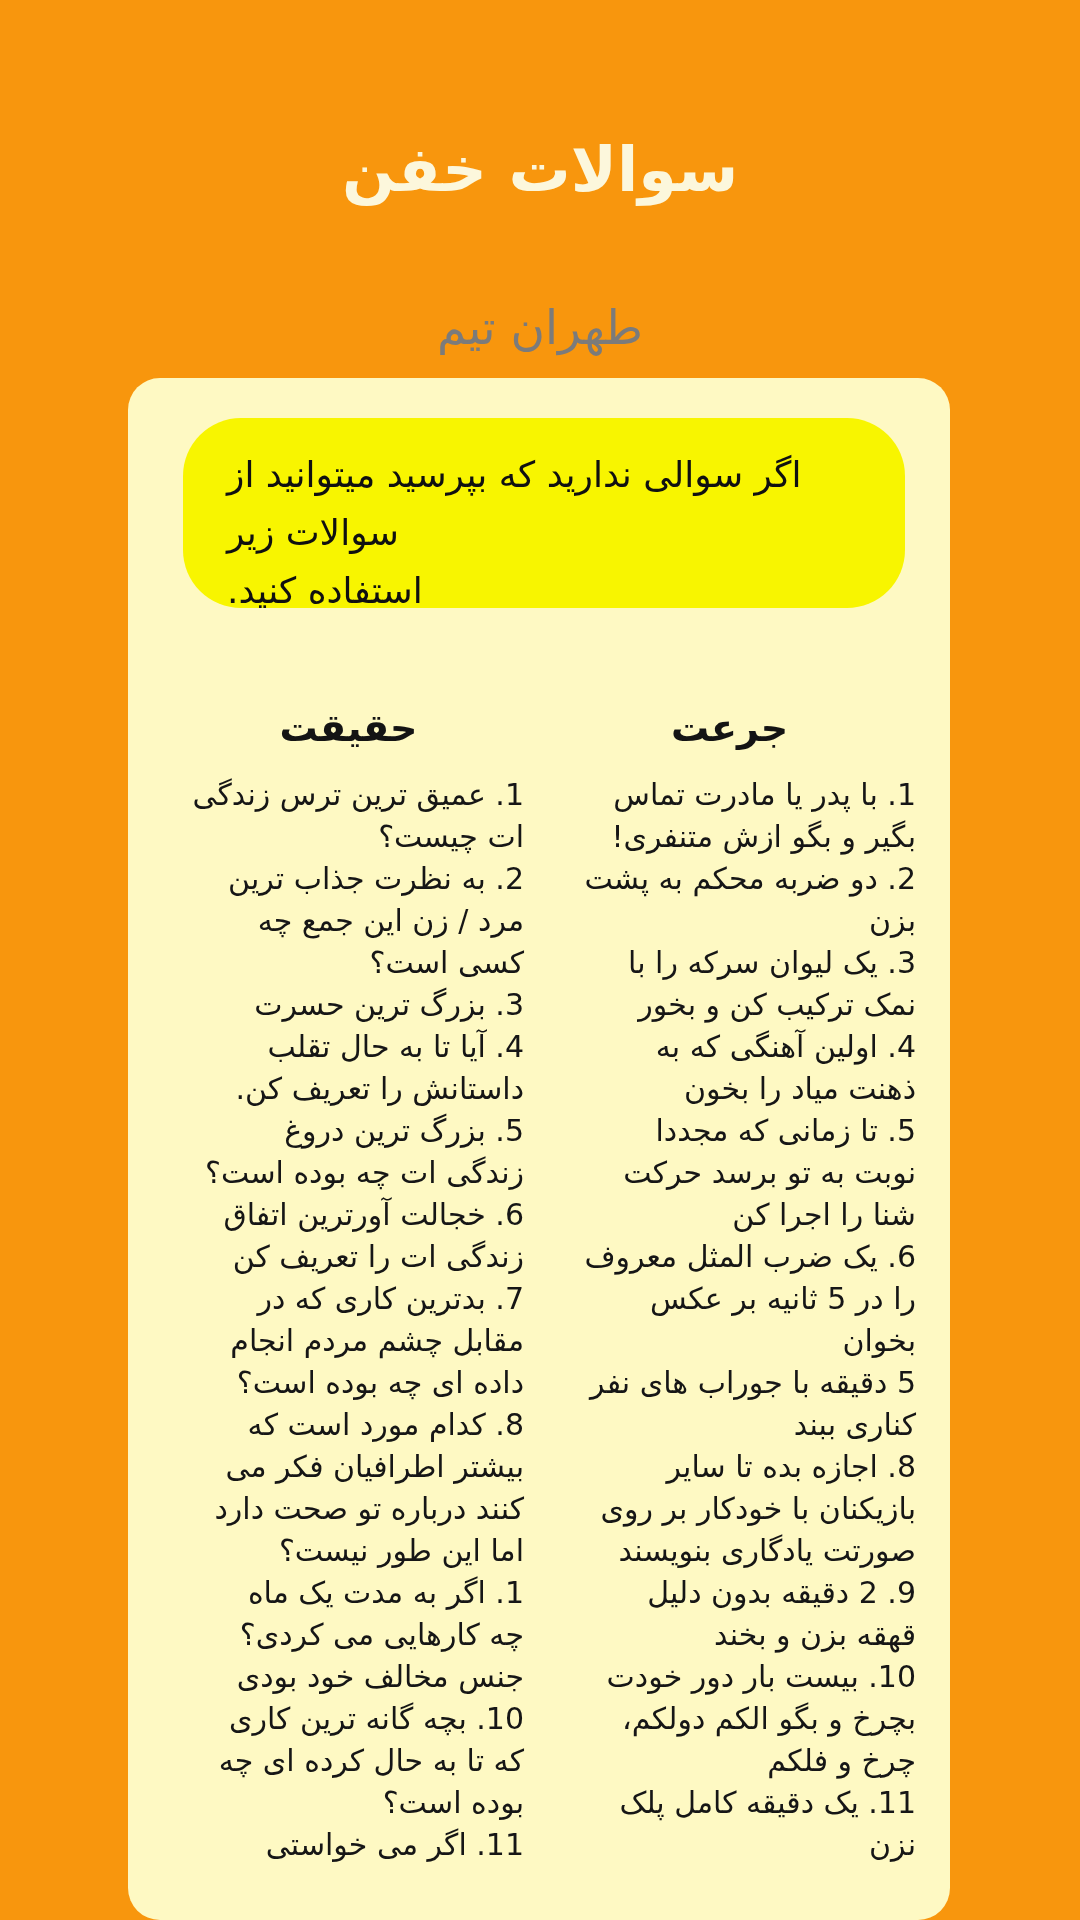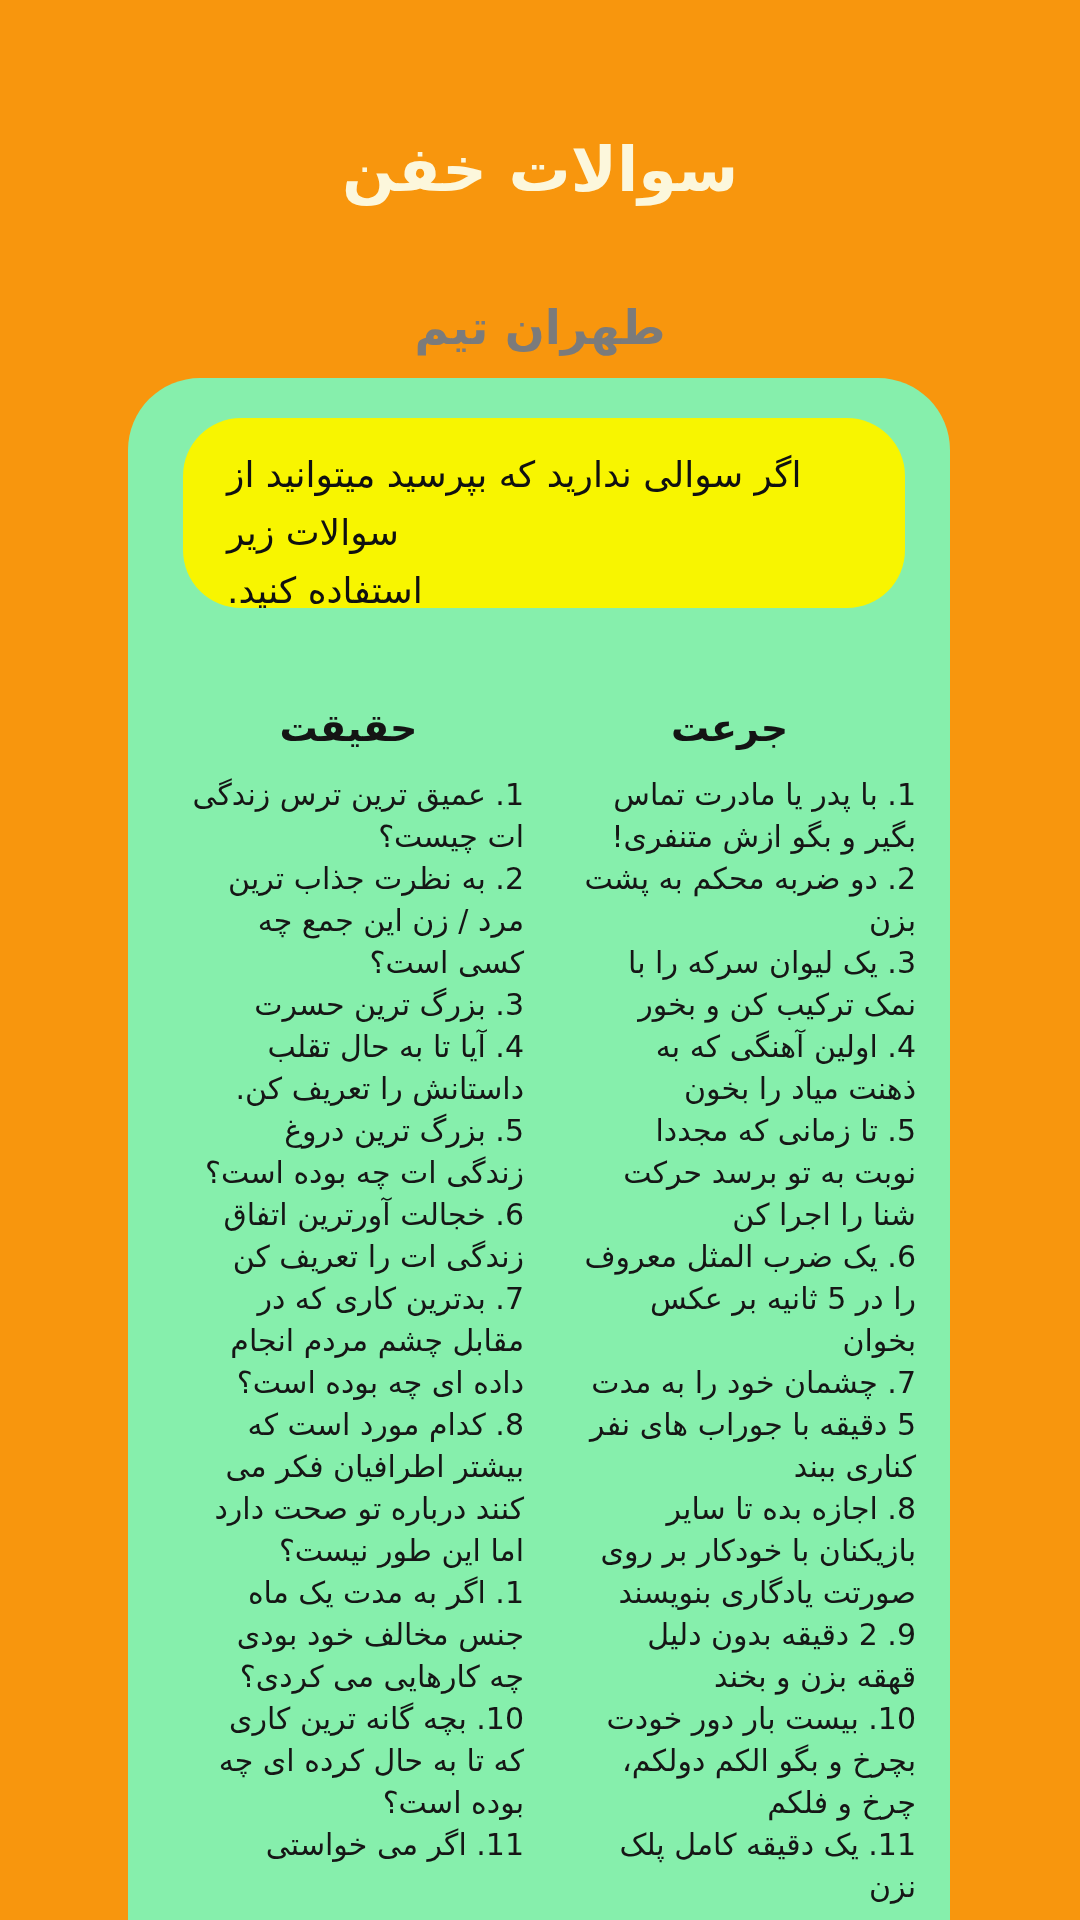--- a/index.html
+++ b/index.html
@@ -10,21 +10,21 @@
     font-family:"DejaVu Sans","Liberation Sans",sans-serif;
   }
   .screen{position:relative; width:1080px; height:1920px;}
   .title{
     position:absolute; top:118px; left:0; width:1080px;
     text-align:center; font-size:62px; font-weight:bold;
     color:#FCF7DC; letter-spacing:1px;
   }
   .subtitle{
     position:absolute; top:300px; left:0; width:1080px;
-    text-align:center; font-size:47px; font-weight:bold;
+    text-align:center; font-size:47px; font-weight:normal;
     color:#7B7B7B;
   }
   .card{
     position:absolute; left:128px; top:378px;
     width:822px; height:1542px;
     background:#FBF6F7;
     border-radius:72px 72px 0 0;
     overflow:hidden;
   }
   .bubble{
@@ -68,21 +68,21 @@
 </style>
 </head>
 <body style="background: rgb(248, 150, 13);">
 
 <div class="screen">
 
   <div class="title" style="color: rgb(252, 247, 220); margin-top: 15px;">سوالات خفن</div>
 
   <div class="subtitle" style="color: rgb(123, 123, 123);">طهران تیم</div>
 
-  <div class="card" style="background: #86efac;">
+  <div class="card" style="background: #fef9c3; border-radius: 32px;">
 
     <div class="bubble" style="background: rgb(248, 245, 0);">
       <div>اگر سوالی ندارید که بپرسید میتوانید از سوالات زیر</div>
       <div>استفاده کنید.</div>
     </div>
 
     <div class="headers">
       <div class="col-header">جرعت</div>
       <div class="col-header">حقیقت</div>
     </div>
@@ -96,21 +96,20 @@
           <div class="question-line">3. یک لیوان سرکه را با</div>
           <div class="question-line">نمک ترکیب کن و بخور</div>
           <div class="question-line">4. اولین آهنگی که به</div>
           <div class="question-line">ذهنت میاد را بخون</div>
           <div class="question-line">5. تا زمانی که مجددا</div>
           <div class="question-line">نوبت به تو برسد حرکت</div>
           <div class="question-line">شنا را اجرا کن</div>
           <div class="question-line">6. یک ضرب المثل معروف</div>
           <div class="question-line">را در 5 ثانیه بر عکس</div>
           <div class="question-line">بخوان</div>
-          <div class="question-line">7. چشمان خود را به مدت</div>
           <div class="question-line">5 دقیقه با جوراب های نفر</div>
           <div class="question-line">کناری ببند</div>
           <div class="question-line">8. اجازه بده تا سایر</div>
           <div class="question-line">بازیکنان با خودکار بر روی</div>
           <div class="question-line">صورتت یادگاری بنویسند</div>
           <div class="question-line">9. 2 دقیقه بدون دلیل</div>
           <div class="question-line">قهقه بزن و بخند</div>
           <div class="question-line">10. بیست بار دور خودت</div>
           <div class="question-line">بچرخ و بگو الکم دولکم،</div>
           <div class="question-line">چرخ و فلکم</div>
@@ -131,22 +130,22 @@
           <div class="question-line">6. خجالت آورترین اتفاق</div>
           <div class="question-line">زندگی ات را تعریف کن</div>
           <div class="question-line">7. بدترین کاری که در</div>
           <div class="question-line">مقابل چشم مردم انجام</div>
           <div class="question-line">داده ای چه بوده است؟</div>
           <div class="question-line">8. کدام مورد است که</div>
           <div class="question-line">بیشتر اطرافیان فکر می</div>
           <div class="question-line">کنند درباره تو صحت دارد</div>
           <div class="question-line">اما این طور نیست؟</div>
           <div class="question-line">1. اگر به مدت یک ماه</div>
+          <div class="question-line">چه کارهایی می کردی؟</div>
           <div class="question-line">جنس مخالف خود بودی</div>
-          <div class="question-line">چه کارهایی می کردی؟</div>
           <div class="question-line">10. بچه گانه ترین کاری</div>
           <div class="question-line">که تا به حال کرده ای چه</div>
           <div class="question-line">بوده است؟</div>
           <div class="question-line">11. اگر می خواستی</div>
         </div>
     </div>
 
   </div>
 </div>
 

